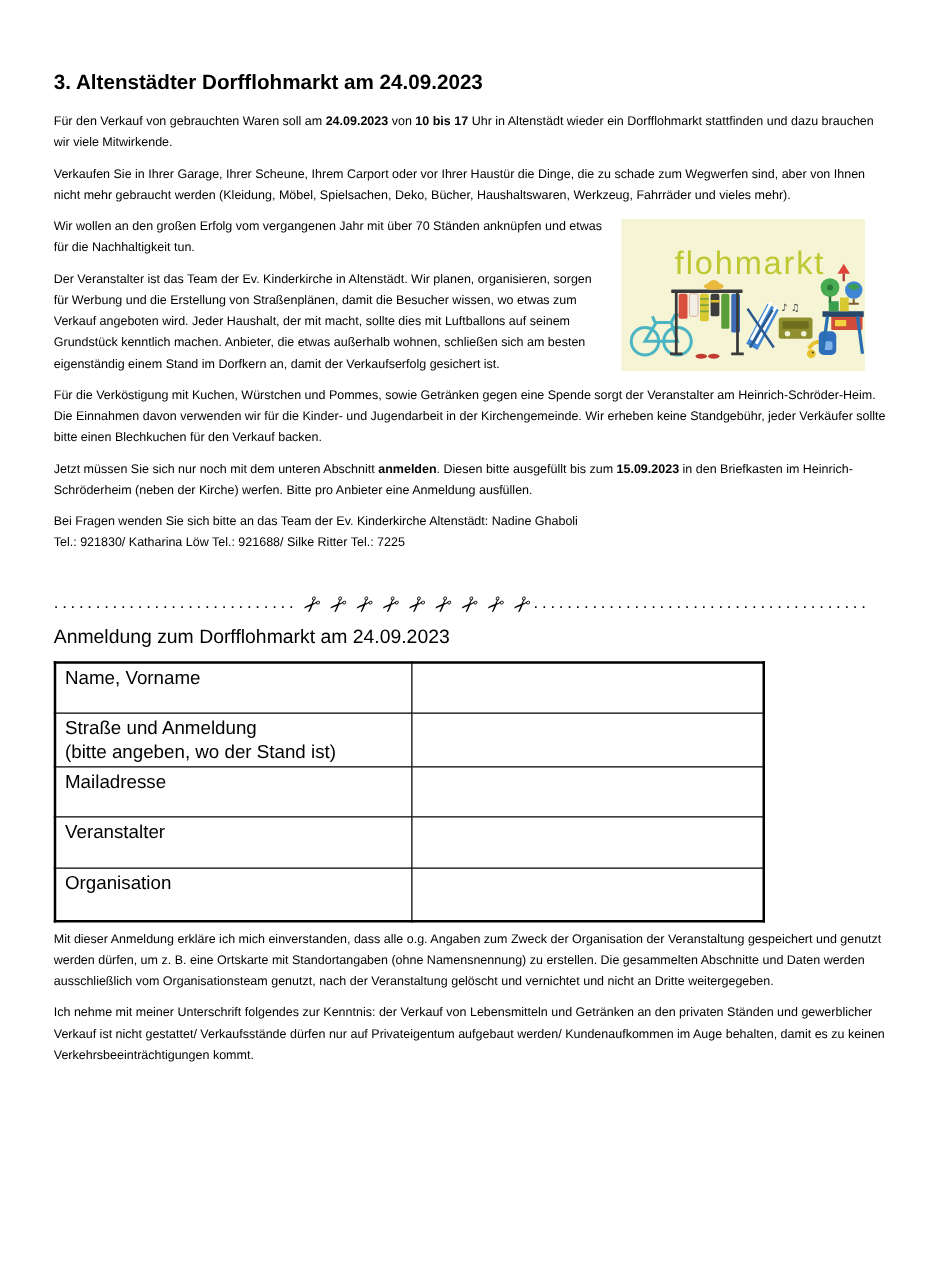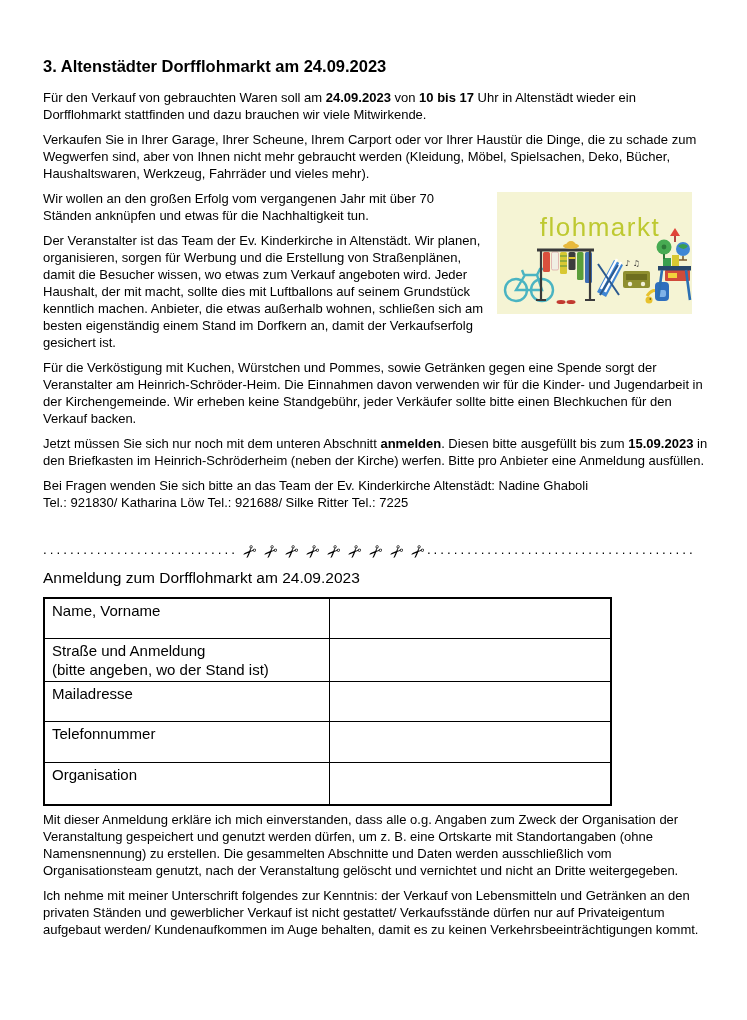--- a/index.html
+++ b/index.html
@@ -14,21 +14,21 @@
     color: #000000;
     overflow: hidden;
   }
   h1.doc-title {
     font-size: 16.5px;
     font-weight: bold;
     margin: 0 0 13px 0;
     line-height: 19px;
   }
   p.body-par {
-    font-size: 13px;
+    font-size: 10px;
     line-height: 17px;
     margin: 0 0 8px 0;
   }
   .flyer-image {
     float: right;
     width: 195px;
     height: 122px;
     margin: 2px 19px 8px 12px;
   }
   .flyer-image svg { display:block; width:195px; height:122px; }
@@ -197,21 +197,21 @@
       <tr class="r-s">
         <td class="label-cell">Straße und Anmeldung
 (bitte angeben, wo der Stand ist)</td>
         <td class="input-cell"></td>
       </tr>
       <tr class="r-s">
         <td class="label-cell">Mailadresse</td>
         <td class="input-cell"></td>
       </tr>
       <tr class="r-m">
-        <td class="label-cell">Telefonnummer</td>
+        <td class="label-cell">Veranstalter</td>
         <td class="input-cell"></td>
       </tr>
       <tr class="r-l">
         <td class="label-cell">Organisation</td>
         <td class="input-cell"></td>
       </tr>
     </tbody>
   </table>
 
   <p class="body-par small-gap">Mit dieser Anmeldung erkläre ich mich einverstanden, dass alle o.g. Angaben zum Zweck der Organisation der Veranstaltung gespeichert und genutzt werden dürfen, um z. B. eine Ortskarte mit Standortangaben (ohne Namensnennung) zu erstellen. Die gesammelten Abschnitte und Daten werden ausschließlich vom Organisationsteam genutzt, nach der Veranstaltung gelöscht und vernichtet und nicht an Dritte weitergegeben.</p>

